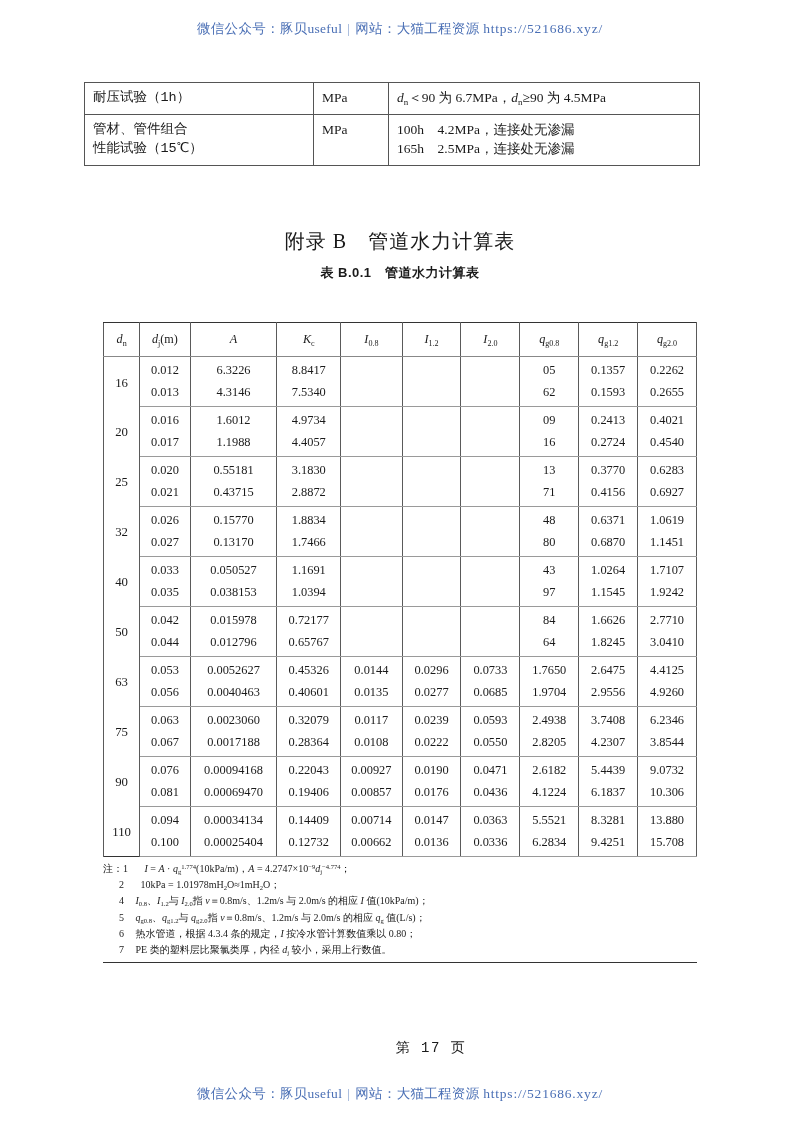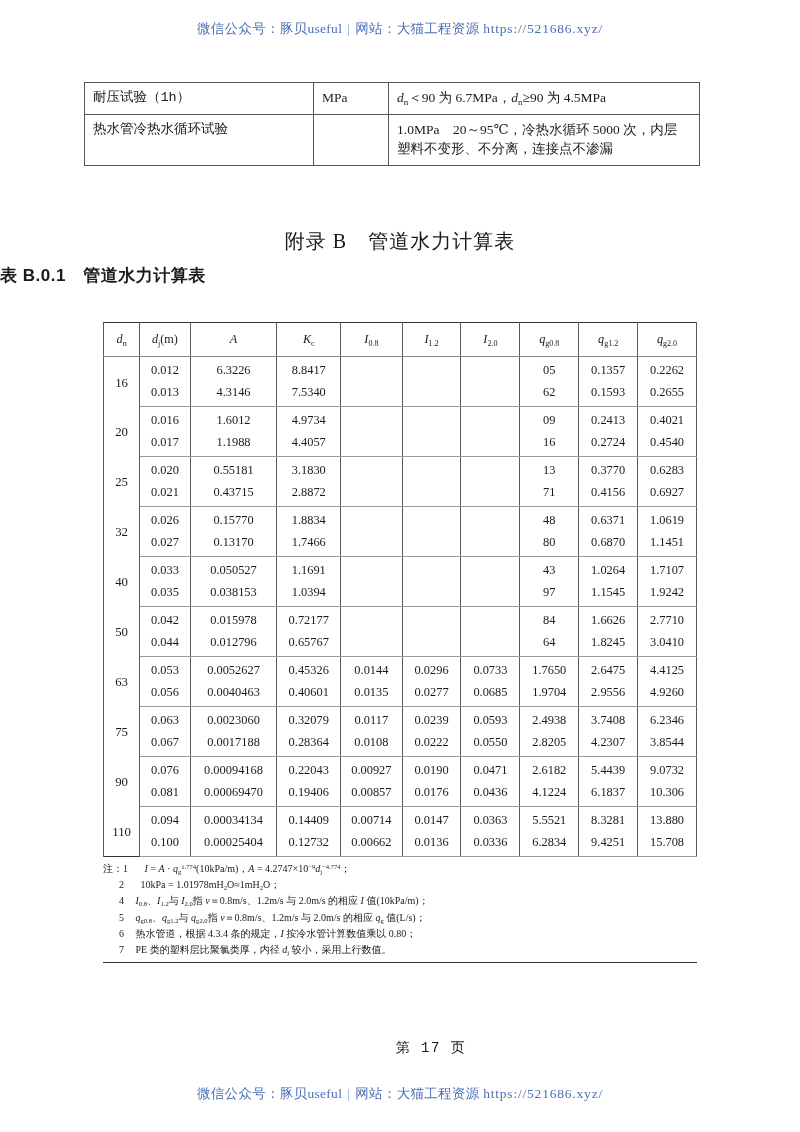--- a/index.html
+++ b/index.html
@@ -79,21 +79,22 @@
     text-align: center;
     font-size: 20px;
     font-family: Liberation Serif, serif;
     font-weight: normal;
     letter-spacing: 1px;
   }
   #table-caption {
     position: absolute;
     left: 0; top: 264px;
     width: 800px;
-    font-size: 17px;
+    text-align: center;
+    font-size: 13px;
     font-weight: bold;
     font-family: "Liberation Sans", "DejaVu Sans", sans-serif;
     letter-spacing: 0.5px;
   }
 
   
   #hydraulic-wrap {
     position: absolute;
     left: 103px;
     top: 290px;
@@ -184,25 +185,28 @@
 </div>
 
 <table id="spec-table">
   <tbody>
     <tr>
       <td class="c-name">耐压试验（1h）</td>
       <td class="c-unit">MPa</td>
       <td class="c-val"><span class="ital">d</span><sub class="sb">n</sub>＜90 为 6.7MPa，<span class="ital">d</span><sub class="sb">n</sub>≥90 为 4.5MPa</td>
     </tr>
     <tr>
-      <td class="c-name">热水管冷热水循环试验</td>
-      <td class="c-unit"></td>
+      <td class="c-name">
+        <div>管材、管件组合</div>
+        <div>性能试验（15℃）</div>
+      </td>
+      <td class="c-unit">MPa</td>
       <td class="c-val">
-        <div>1.0MPa　20～95℃，冷热水循环 5000 次，内层</div>
-        <div>塑料不变形、不分离，连接点不渗漏</div>
+        <div>100h　4.2MPa，连接处无渗漏</div>
+        <div>165h　2.5MPa，连接处无渗漏</div>
       </td>
     </tr>
   </tbody>
 </table>
 
 <div id="appendix-title">附录 B　管道水力计算表</div>
 <div id="table-caption">表 B.0.1　管道水力计算表</div>
 
 <div id="hydraulic-wrap">
   <table id="hydraulic-table">

